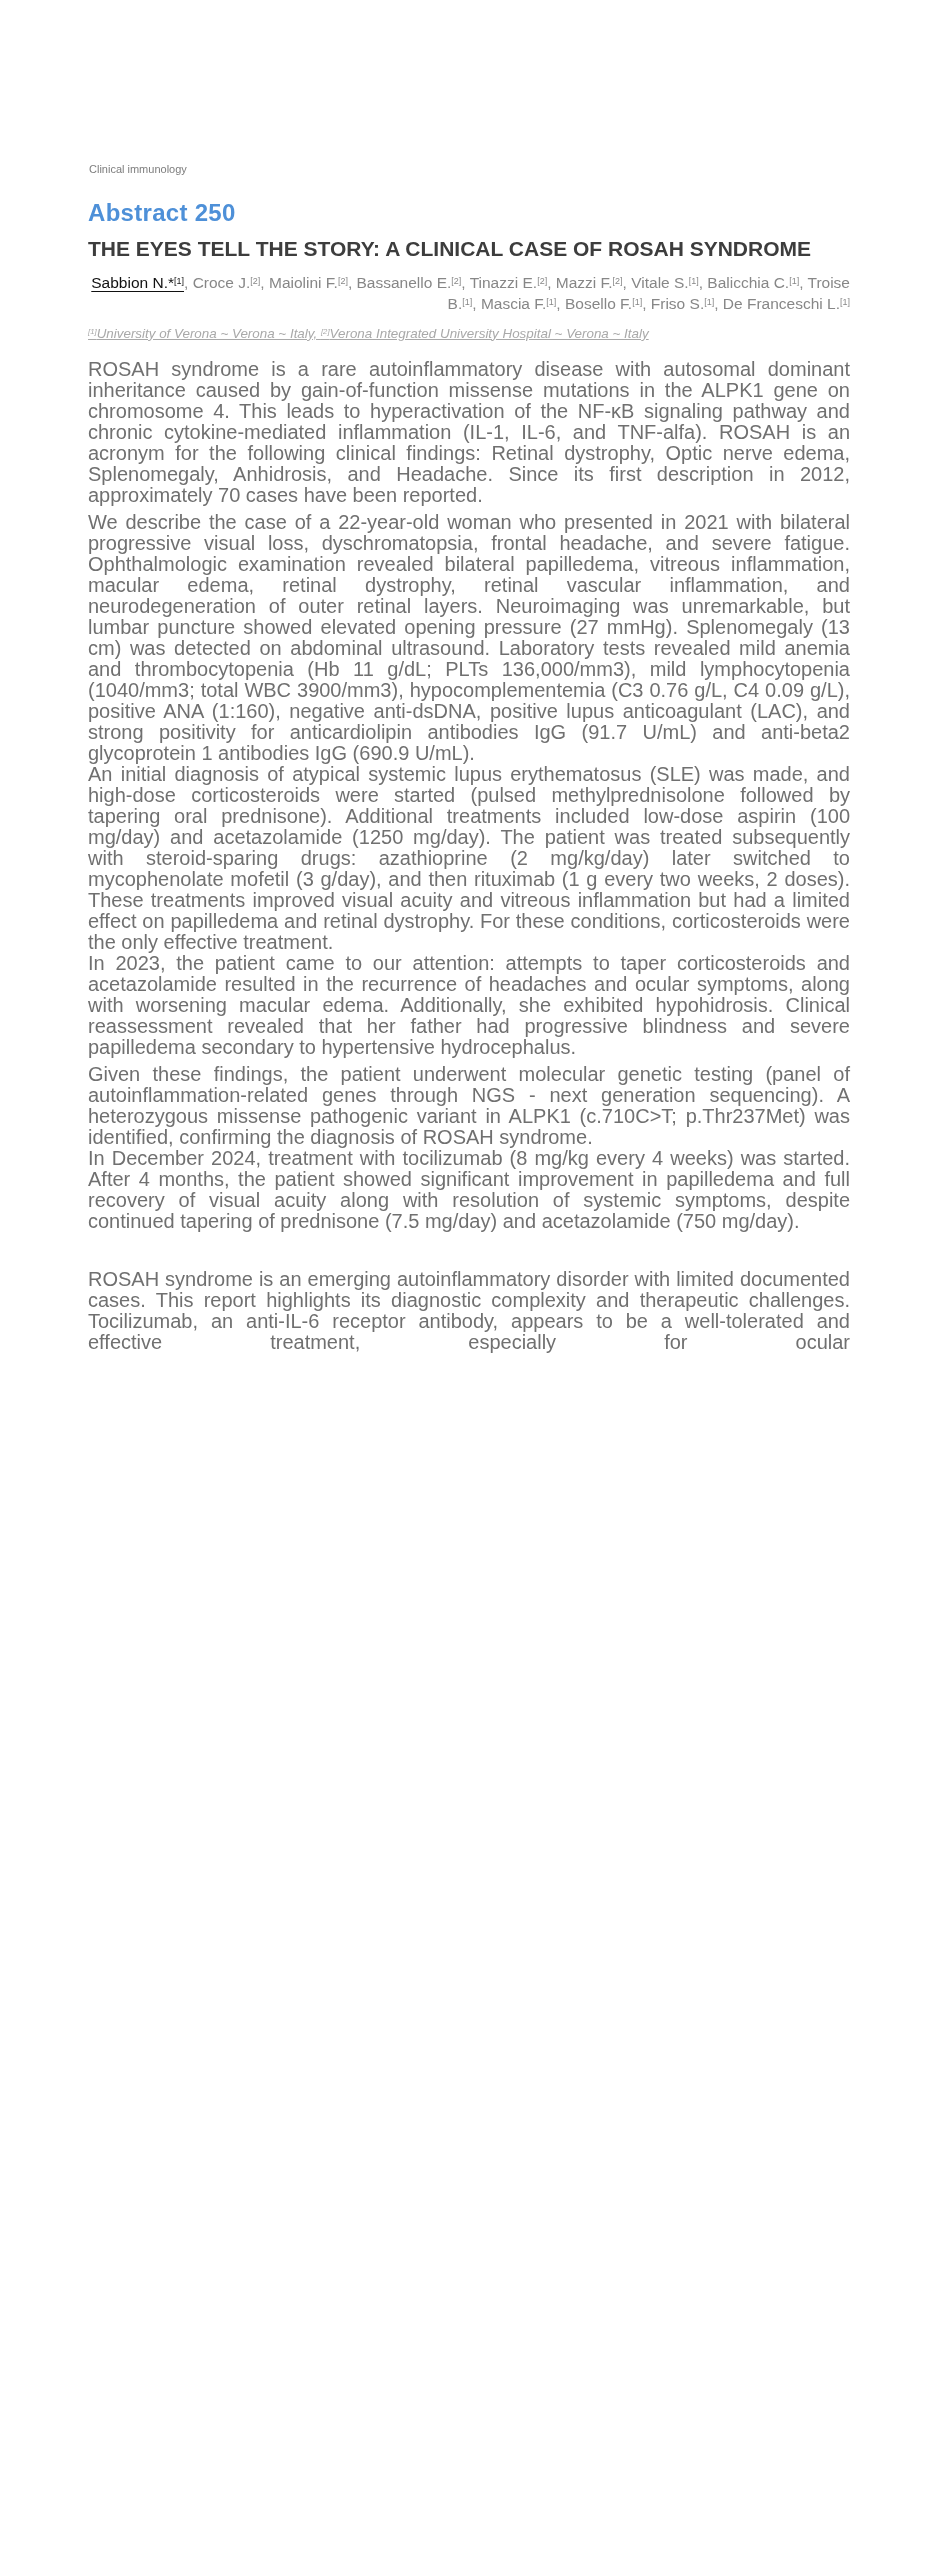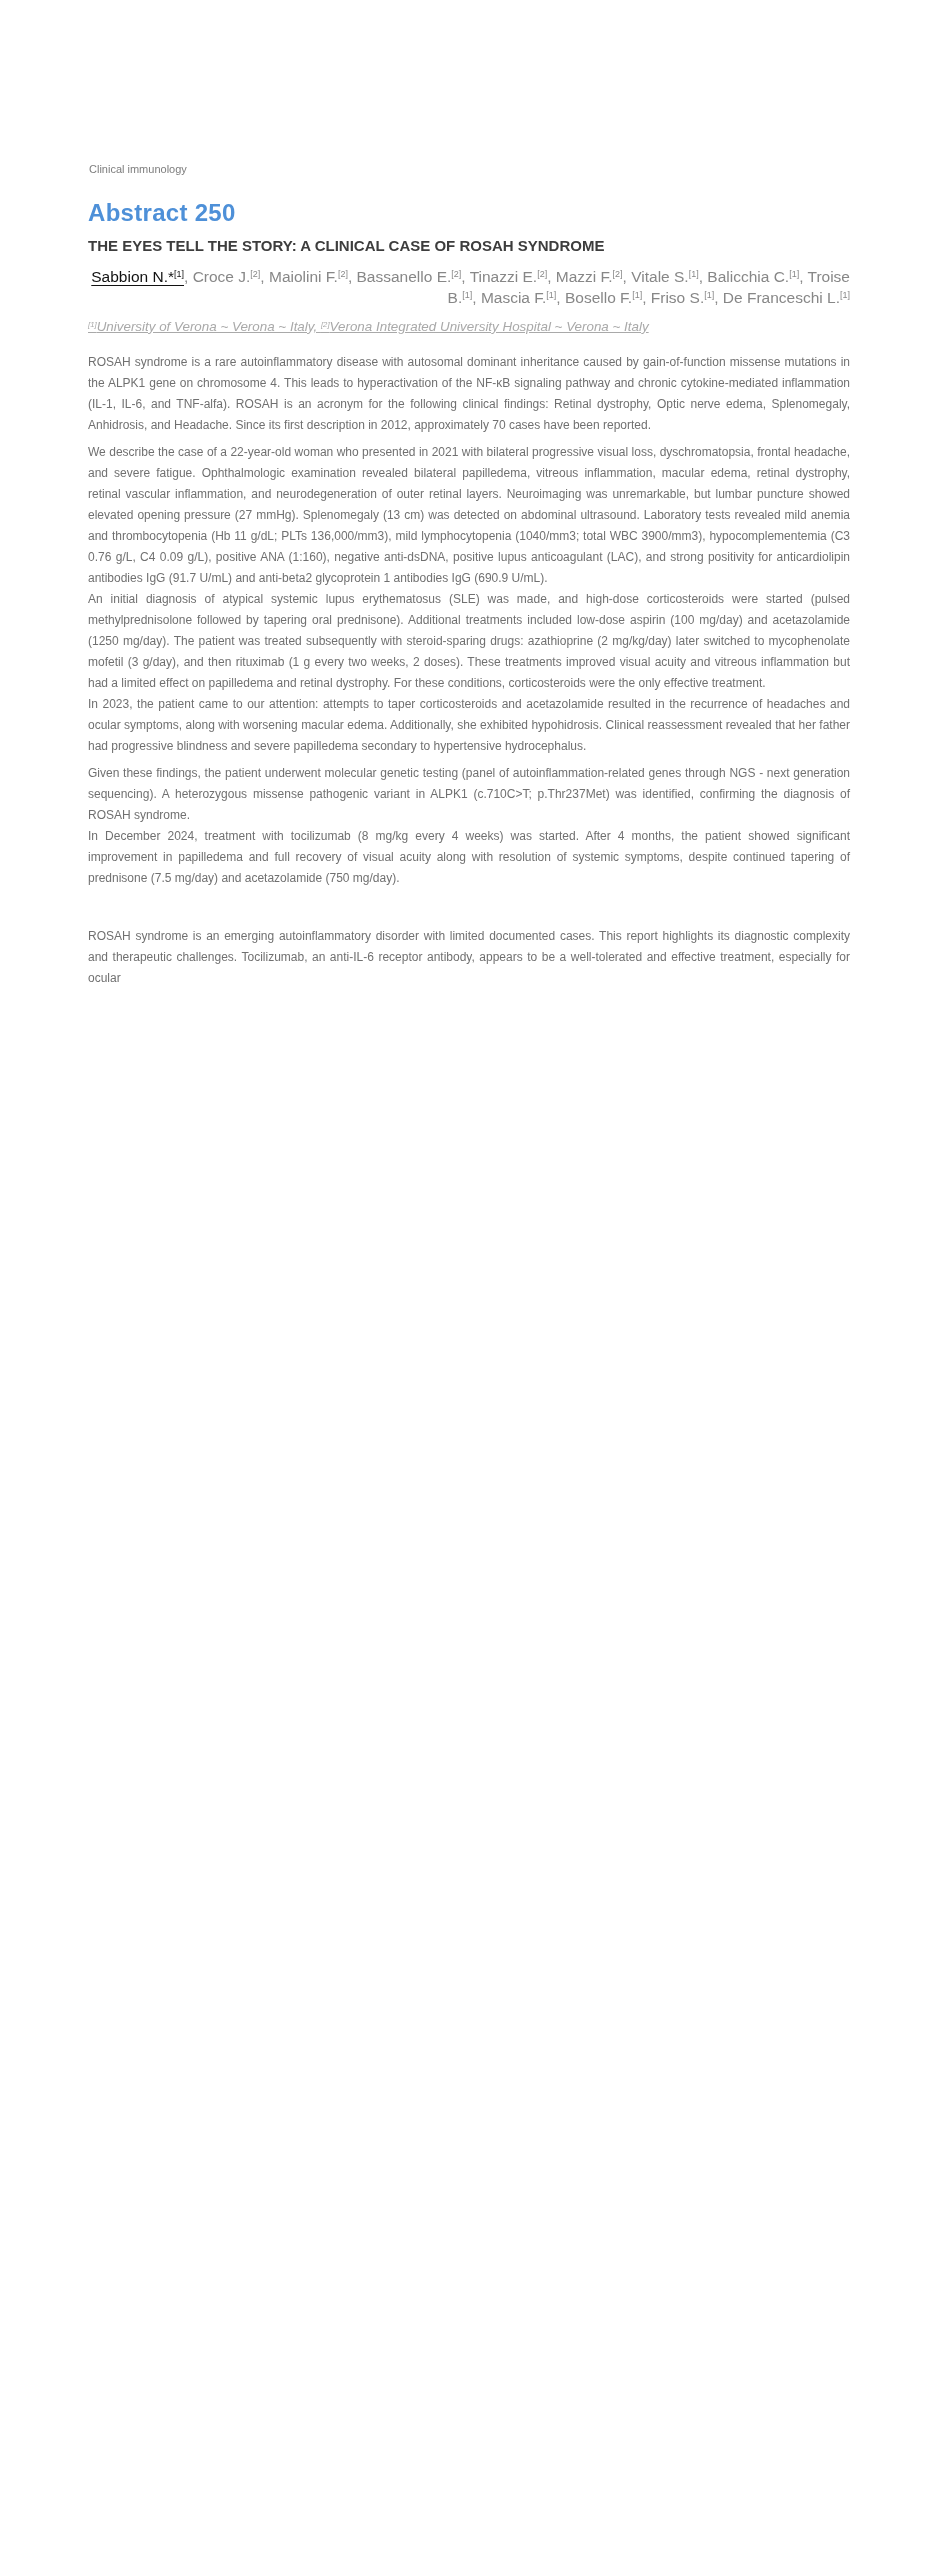--- a/index.html
+++ b/index.html
@@ -28,21 +28,21 @@
   }
   h1.abstract-number {
     font-size: 24px;
     font-weight: bold;
     line-height: 1.15;
     color: var(--accent-blue, #4e90d8);
     margin: 24px 0 0 0;
     letter-spacing: 0.3px;
   }
   h2.abstract-title {
-    font-size: 15px;
+    font-size: 21px;
     font-weight: bold;
     line-height: 1.15;
     color: var(--title-color, #3d3d3d);
     margin: 10.3px 0 0 0;
   }
   .authors {
     margin: 11.3px 0 0 0;
     font-size: 15.5px;
     line-height: 21px;
     color: var(--author-color, #878787);
@@ -63,21 +63,21 @@
   .affiliations {
     margin: 11.3px 0 0 0;
     font-size: 13.4px;
     line-height: 15.5px;
     font-style: italic;
     color: var(--affiliation-color, #a9a9a9);
     text-decoration: underline;
   }
   .abstract-body {
     margin-top: 17.5px;
-    font-size: 12px;
+    font-size: 20px;
     line-height: 21px;
     color: var(--body-color, #707070);
     text-align: justify;
   }
   .abstract-body p {
     margin: 0;
   }
   .abstract-body p.new-block {
     margin-top: 6px;
   }

